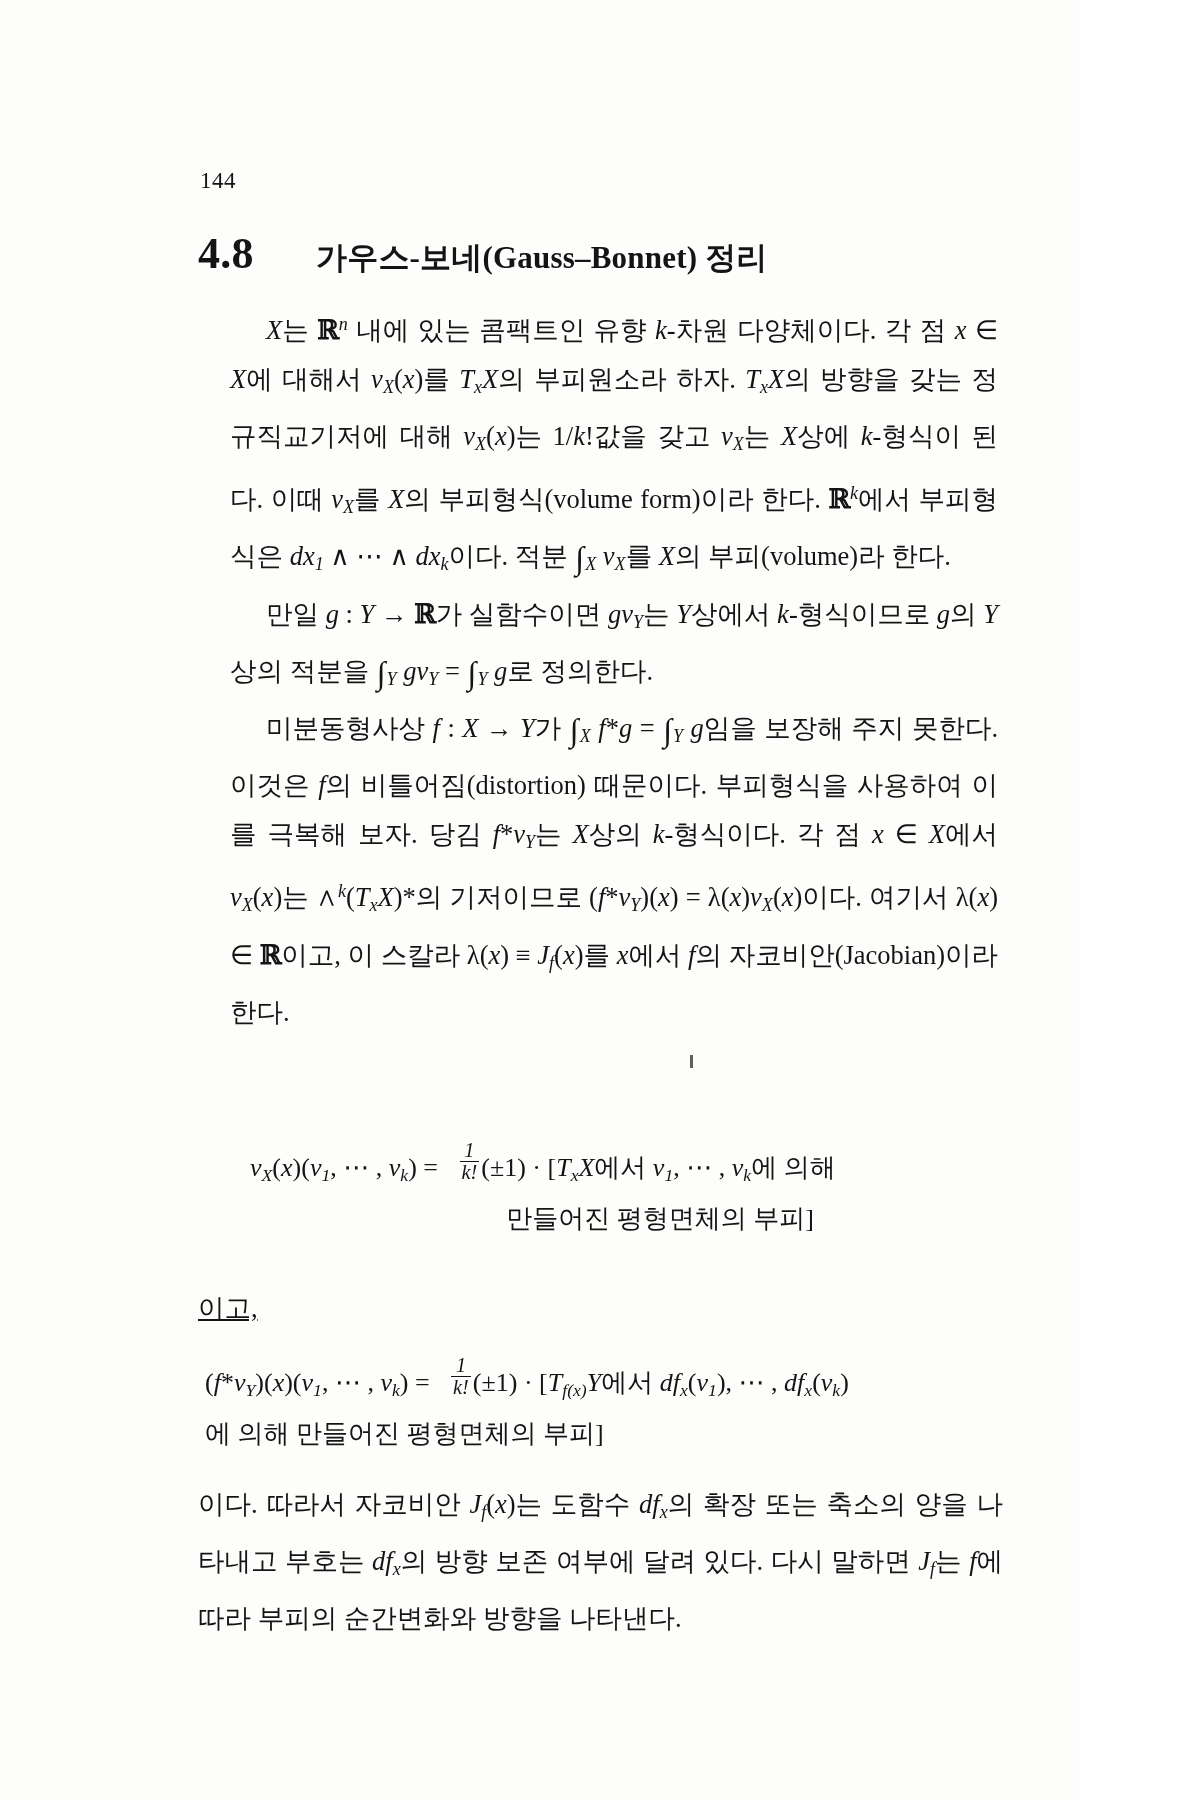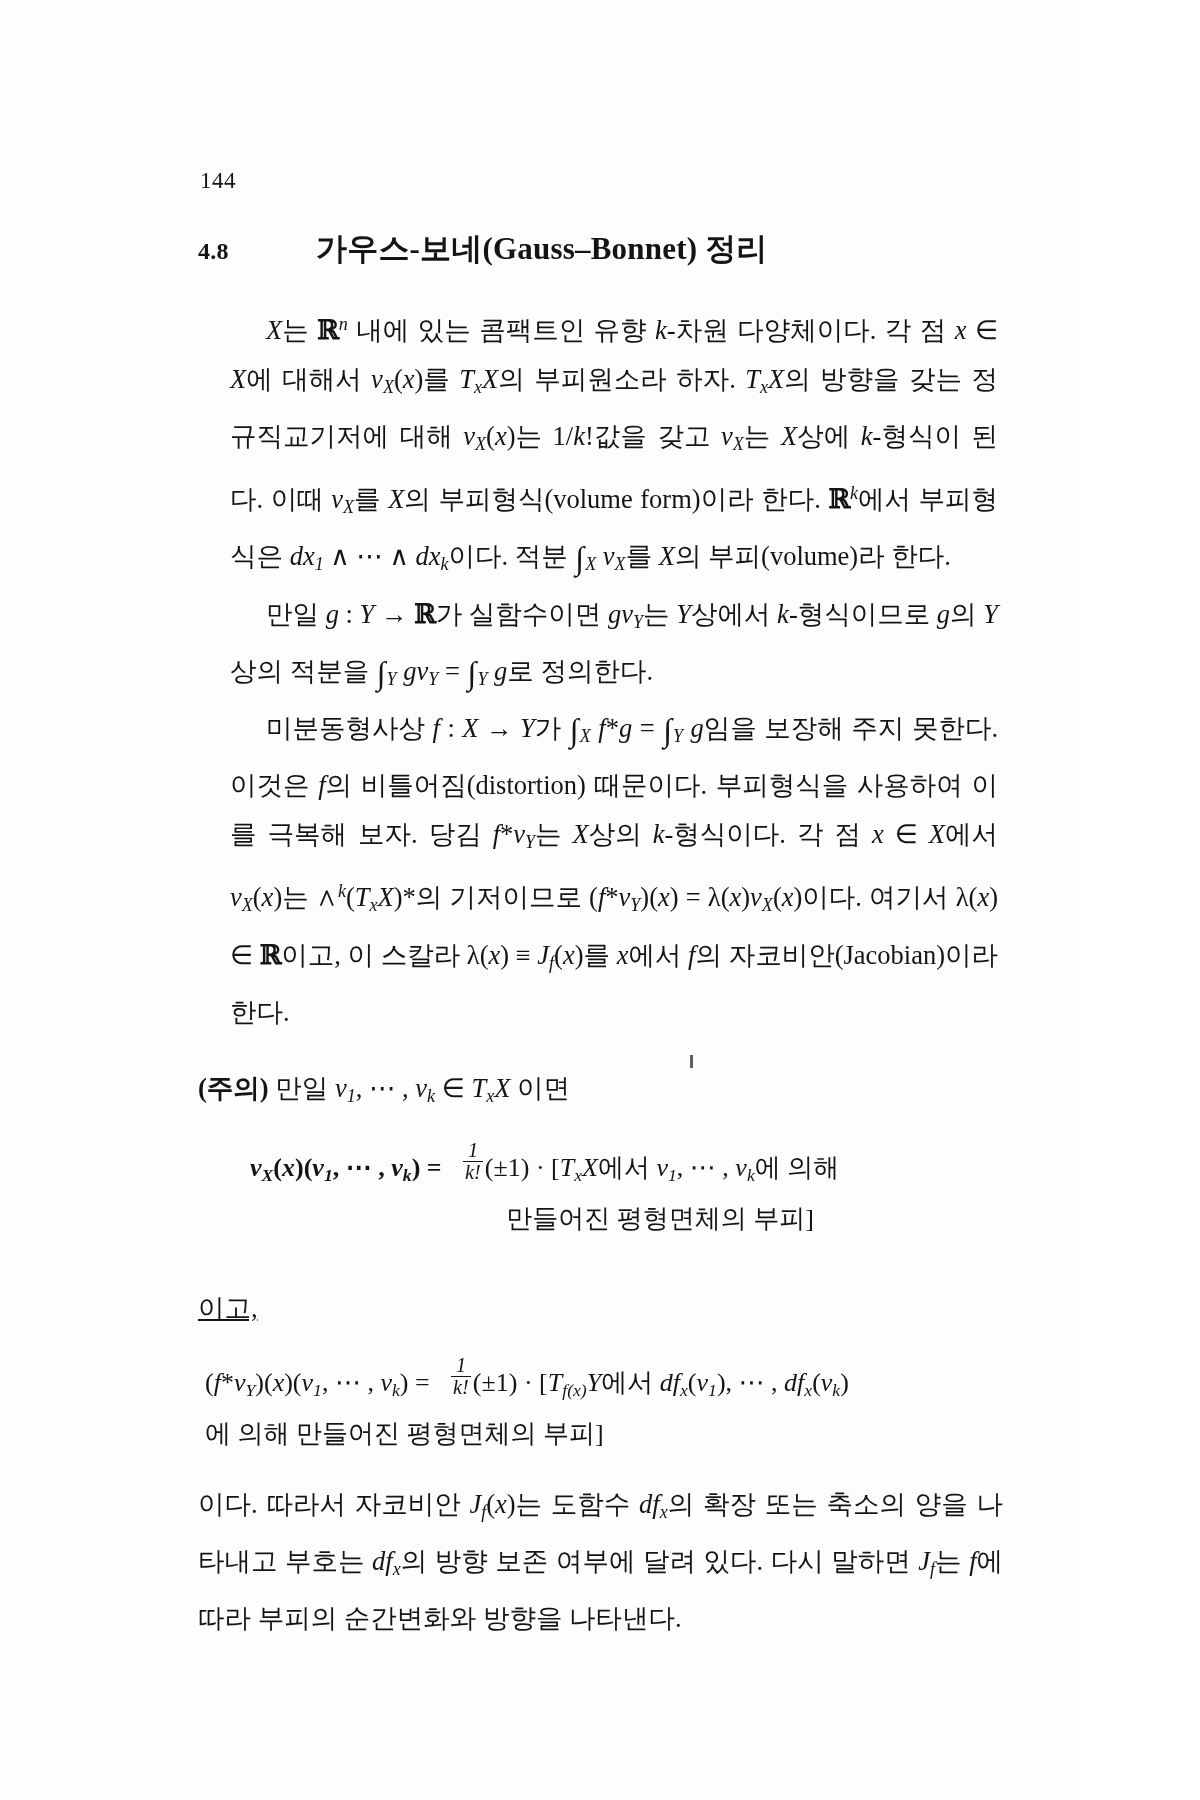--- a/index.html
+++ b/index.html
@@ -34,21 +34,21 @@
     left: 198px;
     top: 228px;
     width: 820px;
     font-size: 31px;
     font-weight: bold;
     letter-spacing: 0.2px;
   }
   .section-head .num {
     display: inline-block;
     width: 118px;
-    font-size: 24px;
+    font-size: 44px;
   }
   .section-head .title {
     font-size: 31px;
   }
   .body-text {
     position: absolute;
     left: 198px;
     top: 300px;
     width: 800px;
     font-size: 26.5px;
@@ -97,21 +97,20 @@
   .eq1 {
     position: absolute;
     left: 250px;
     top: 1140px;
     width: 760px;
     font-size: 26px;
     line-height: 44px;
   }
   .eq1 .lhs {
     display: inline-block;
-    font-weight: bold;
   }
   .eq1 .rhs2 {
     display: block;
     text-align: center;
     padding-left: 60px;
   }
   .frac {
     display: inline-block;
     font-size: 0.78em;
     text-align: center;
@@ -198,24 +197,20 @@
     </p>
 
     <p class="indent">
       미분동형사상 <span class="mi">f</span> : <span class="mi">X</span> → <span class="mi">Y</span>가 <span class="intop">∫</span><span class="sub">X</span> <span class="mi">f</span>*<span class="mi">g</span> = <span class="intop">∫</span><span class="sub">Y</span> <span class="mi">g</span>임을 보장해 주지 못한다. 이것은 <span class="mi">f</span>의 비틀어짐(distortion) 때문이다. 부피형식을 사용하여 이를 극복해 보자. 당김 <span class="mi">f</span>*<span class="mi">v</span><span class="sub">Y</span>는 <span class="mi">X</span>상의 <span class="mi">k</span>-형식이다. 각 점 <span class="mi">x</span> ∈ <span class="mi">X</span>에서 <span class="mi">v</span><span class="sub">X</span>(<span class="mi">x</span>)는 ∧<span class="sup">k</span>(<span class="mi">T</span><span class="sub">x</span><span class="mi">X</span>)*의 기저이므로 (<span class="mi">f</span>*<span class="mi">v</span><span class="sub">Y</span>)(<span class="mi">x</span>) = λ(<span class="mi">x</span>)<span class="mi">v</span><span class="sub">X</span>(<span class="mi">x</span>)이다. 여기서 λ(<span class="mi">x</span>) ∈ <span class="bb">ℝ</span>이고, 이 스칼라 λ(<span class="mi">x</span>) ≡ <span class="mi">J</span><span class="sub">f</span>(<span class="mi">x</span>)를 <span class="mi">x</span>에서 <span class="mi">f</span>의 자코비안(Jacobian)이라 한다.
     </p>
 
   </div>
 
   <div class="speck"></div>
 
-  <div class="note-block">
-    <span class="note-label">(주의)</span>
-    <span>만일 <span class="mi">v</span><span class="sub">1</span>, ⋯ , <span class="mi">v</span><span class="sub">k</span> ∈ <span class="mi">T</span><span class="sub">x</span><span class="mi">X</span> 이면</span>
-  </div>
 
   <div class="eq1">
     <span class="lhs"><span class="mi">v</span><span class="sub">X</span>(<span class="mi">x</span>)(<span class="mi">v</span><span class="sub">1</span>, ⋯ , <span class="mi">v</span><span class="sub">k</span>) = </span>
     <span>
       &nbsp;&nbsp;<span class="frac"><span class="n">1</span><span class="d">k!</span></span>(±1) · [<span class="mi">T</span><span class="sub">x</span><span class="mi">X</span>에서 <span class="mi">v</span><span class="sub">1</span>, ⋯ , <span class="mi">v</span><span class="sub">k</span>에 의해
     </span>
     <span class="rhs2">만들어진 평형면체의 부피]</span>
   </div>
 
   <div class="igo">이고,</div>

